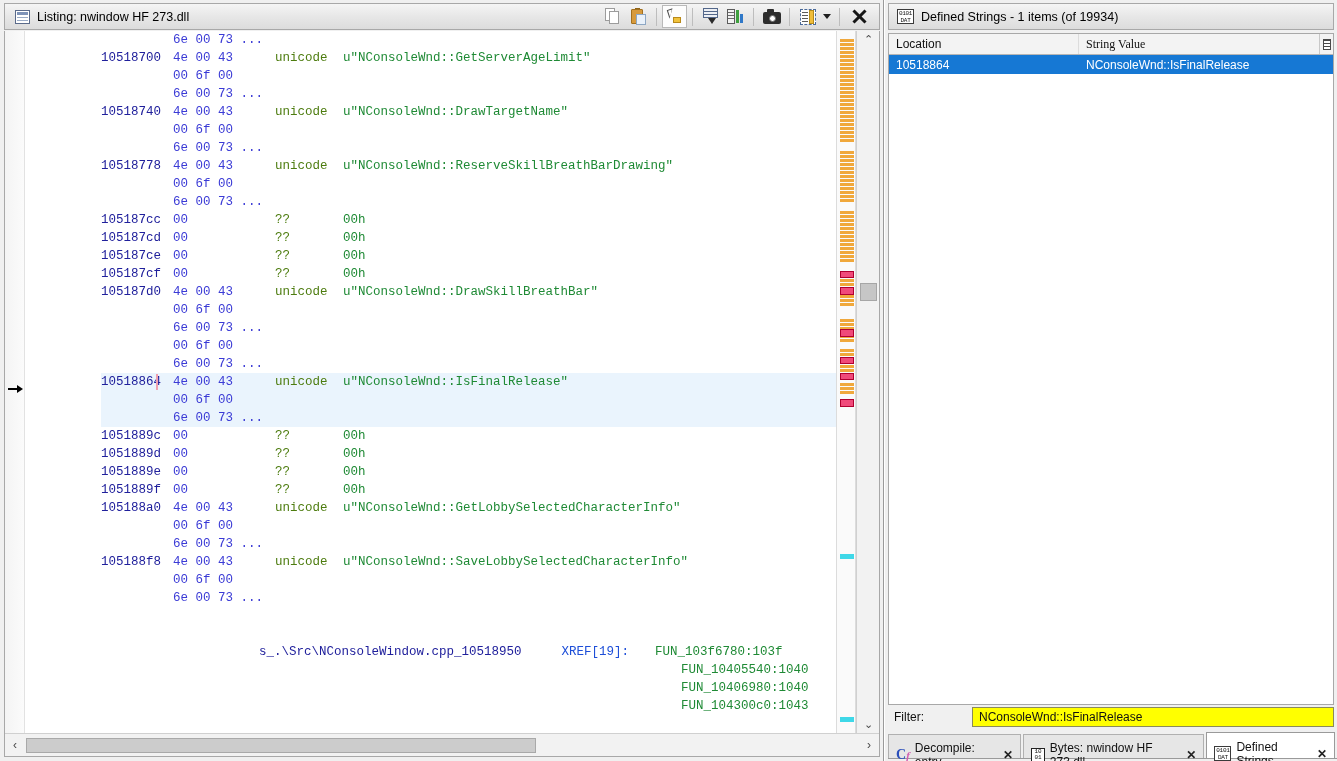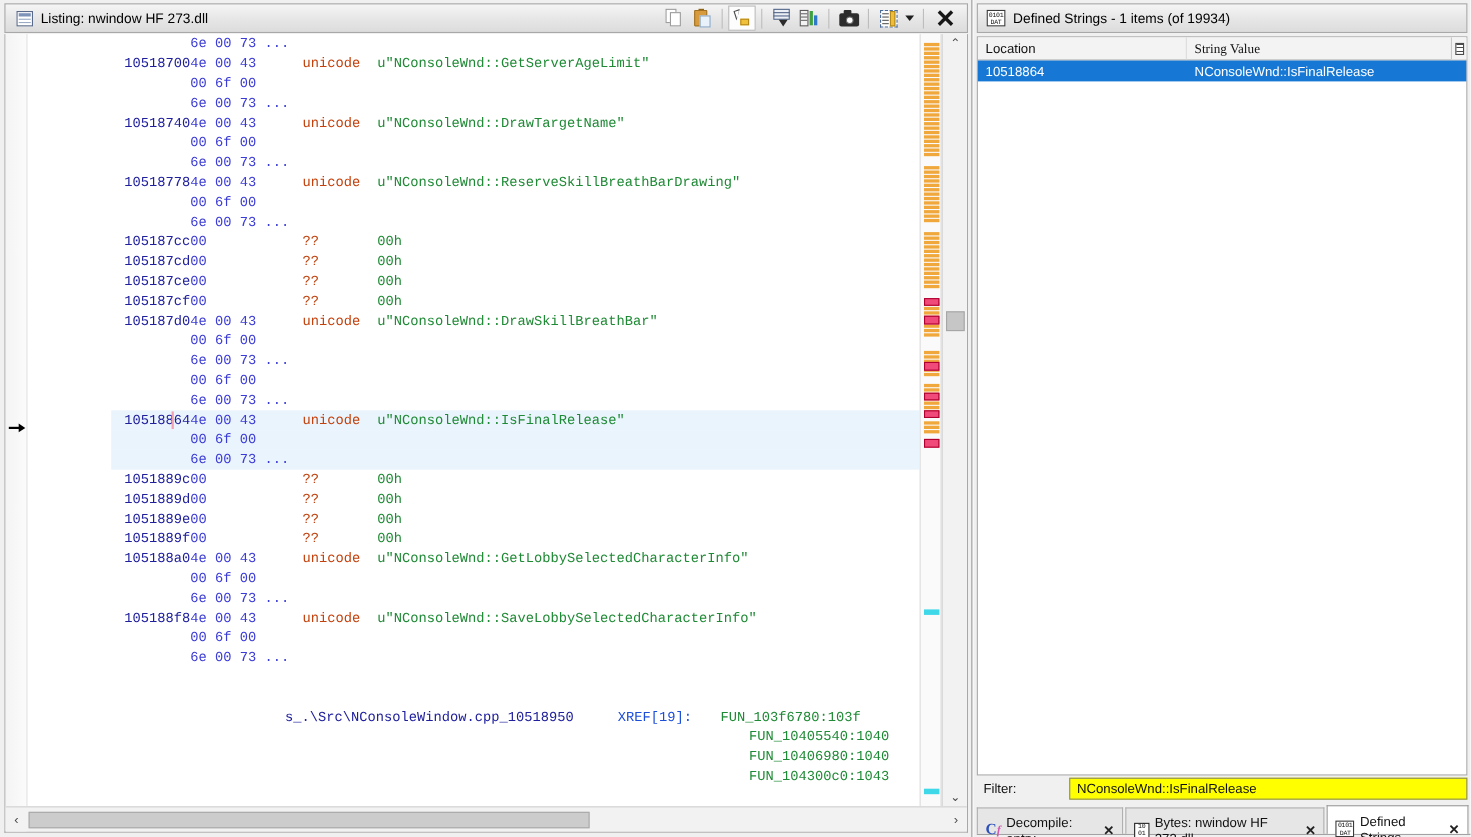--- a/index.html
+++ b/index.html
@@ -139,23 +139,23 @@
     position:absolute; left:96px; top:0; right:43px; bottom:23px;
     background:#ffffff; overflow:hidden;
     font-family:"Liberation Mono","DejaVu Sans Mono",monospace;
     font-size:12.5px;
   }
   .row { height:18px; line-height:18px; white-space:pre; position:relative; }
   .row.hl { background:#eaf4fd; }
   .row .curs {
     position:absolute; left:55px; top:1px; width:2px; height:16px; background:#f0a0ae;
   }
-  .addr   { color:#20209c;text-align:right; }
+  .addr   { color:#20209c; }
   .bytes  { color:#3b3bd6; }
-  .mnem   { color:#c2410c; }
+  .mnem   { color:#4d7c0f; }
   .sval   { color:#1f8a35; }
   .label  { color:#20209c; }
   .xreflbl{ color:#1d4ed8; }
   .xrefval{ color:#1f8a35; }
   .c-addr { display:inline-block; width:72px; }
   .c-byte { display:inline-block; width:102px; }
   .c-mnem { display:inline-block; width:68px; }
 
   
   #marker-margin {

